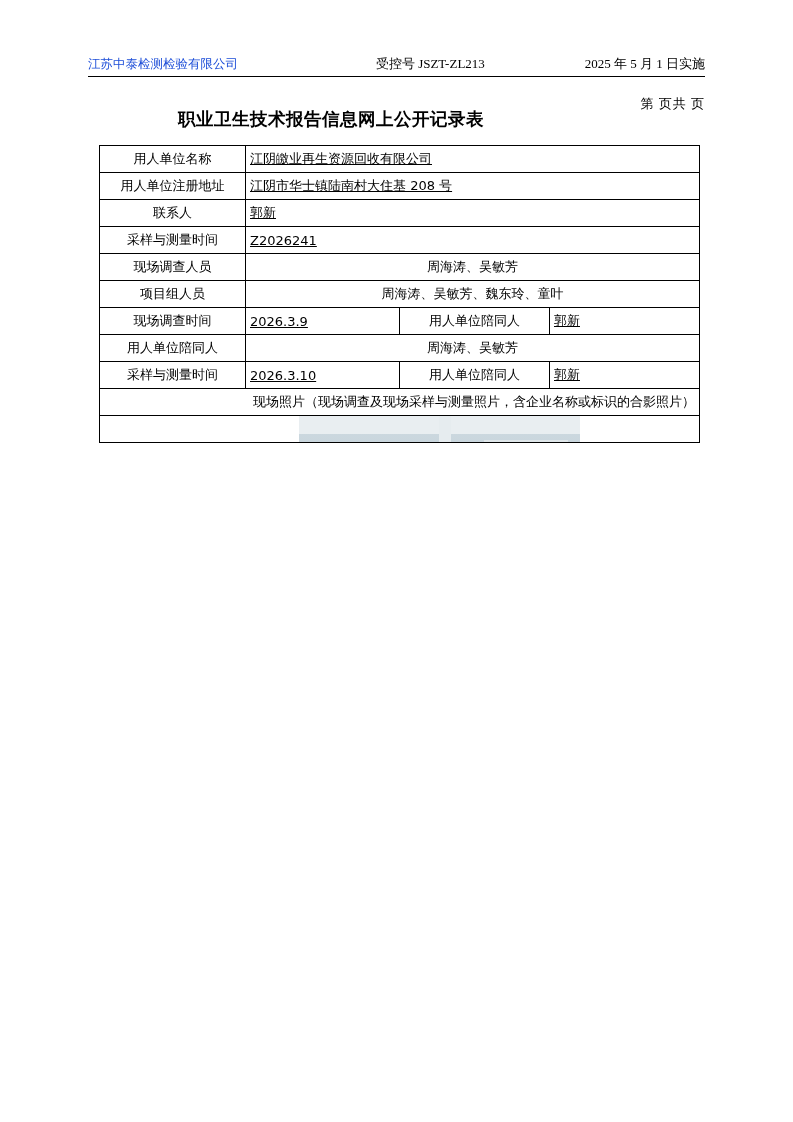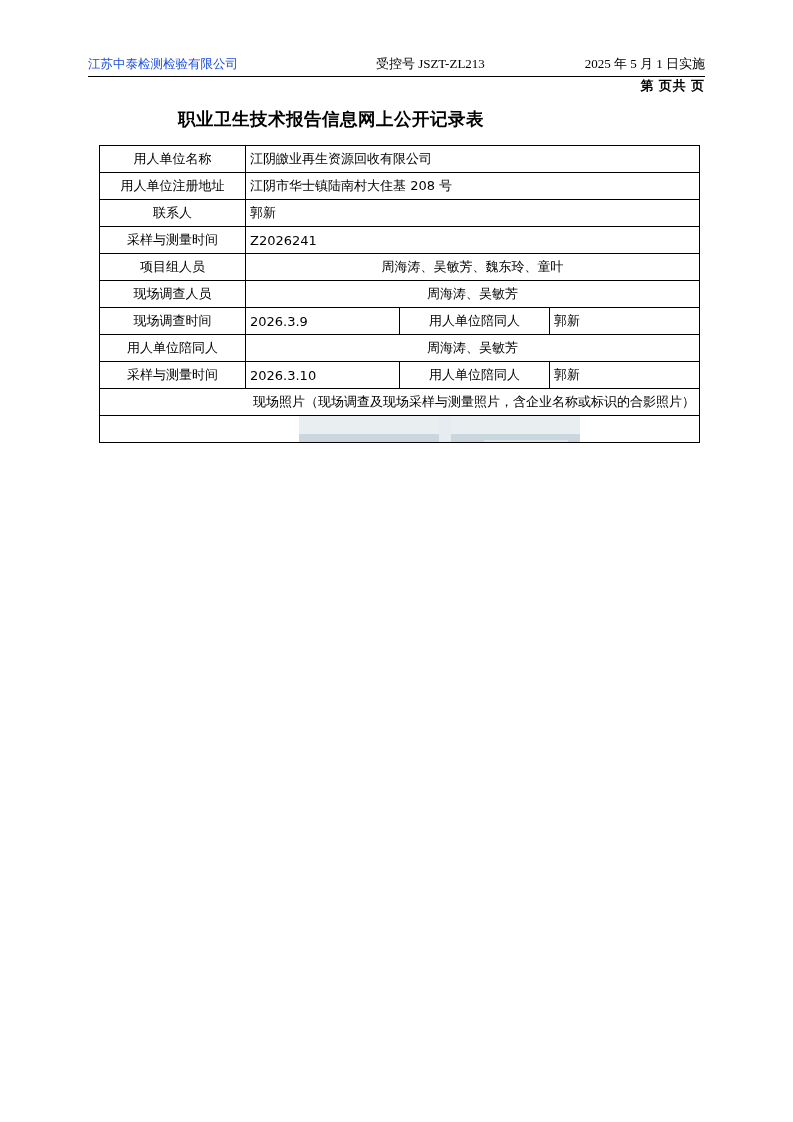--- a/index.html
+++ b/index.html
@@ -50,23 +50,22 @@
     margin-left: 38px;
   }
   .hdr-right {
     font-family: "Liberation Serif", serif;
     font-size: 13px;
     white-space: nowrap;
   }
   .pagenum {
     text-align: right;
     font-size: 13px;
-    margin-top: 0;
+    margin-top: 18px;
     letter-spacing: 1px;
-    font-weight: bold;
   }
   .doc-title {
     position: absolute;
     left: 0;
     top: 107px;
     width: 662px;
     text-align: center;
     font-size: 17.5px;
     font-weight: bold;
     font-family: "DejaVu Sans", sans-serif;
@@ -91,20 +90,21 @@
   }
   td.lbl {
     text-align: center;
     width: 146px;
     font-size: 12.8px;
   }
   td.val-left {
     text-align: left;
     padding-left: 7px;
     font-size: 12.6px;
+    text-decoration: underline;
   }
   td.val-center {
     text-align: center;
     font-size: 12.6px;
   }
   td.lbl-mid {
     text-align: center;
     font-size: 12.6px;
     width: 150px;
   }
@@ -190,26 +190,26 @@
     </tr>
     <tr>
       <td class="lbl">联系人</td>
       <td class="val-left" colspan="3">郭新</td>
     </tr>
     <tr>
       <td class="lbl">采样与测量时间</td>
       <td class="val-left" colspan="3">Z2026241</td>
     </tr>
     <tr>
+      <td class="lbl">现场调查人员</td>
+      <td class="val-center" colspan="3">周海涛、吴敏芳</td>
+    </tr>
+    <tr>
       <td class="lbl">项目组人员</td>
       <td class="val-center" colspan="3">周海涛、吴敏芳、魏东玲、童叶</td>
-    </tr>
-    <tr>
-      <td class="lbl">现场调查人员</td>
-      <td class="val-center" colspan="3">周海涛、吴敏芳</td>
     </tr>
 
     <tr>
       <td class="lbl">现场调查时间</td>
       <td class="val-left">2026.3.9</td>
       <td class="lbl-mid">用人单位陪同人</td>
       <td class="val-left">郭新</td>
     </tr>
 
     <tr>

